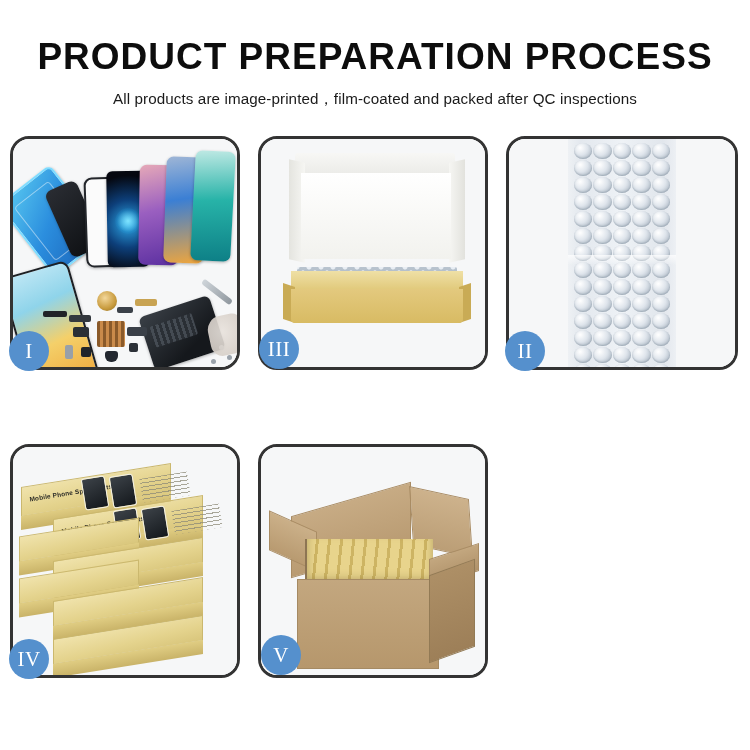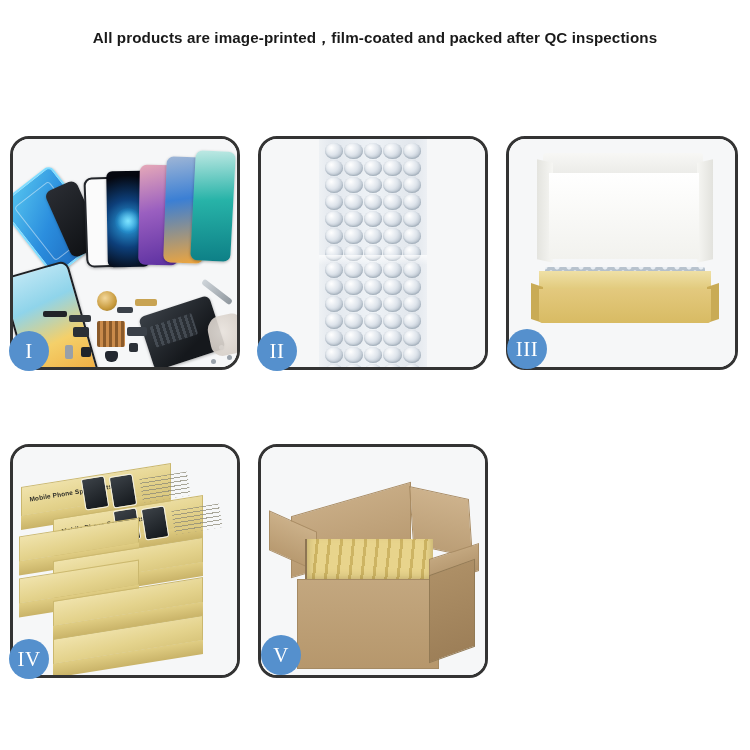--- a/index.html
+++ b/index.html
@@ -32,24 +32,24 @@
     margin: 0;
     padding-top: 36px;
     font-size: 37px;
     font-weight: 700;
     letter-spacing: 1.0px;
     color: #0d0d0d;
     font-family: "Liberation Sans", sans-serif;
     white-space: nowrap;
   }
   .subtitle {
-    margin: 17px;
+    margin: 0;
     padding-top: 11px;
     font-size: 15.2px;
-    font-weight: 700;
+    font-weight: 400;
     color: #1a1a1a;
     letter-spacing: 0.1px;
     white-space: nowrap;
   }
 
   
   .grid {
     position: absolute;
     top: 136px;
     left: 10px;
@@ -374,20 +374,21 @@
     position:absolute; left:128px; top:78px; width:2px; height:108px;
     background:#9d8058; transform: skewY(-20deg);
   }
 </style>
 </head>
 <body>
 
 <div class="page">
 
   <div class="header">
+    <h1 class="title">PRODUCT PREPARATION PROCESS</h1>
     <p class="subtitle">All products are image-printed，film-coated and packed after QC inspections</p>
   </div>
 
   <div class="grid">
 
     <div class="panel p1">
       <div class="panel-inner">
         <div class="scene">
           <div class="ph ph-blue"></div>
           <div class="ph ph-dark"></div>
@@ -413,116 +414,116 @@
           <div class="screw sc1"></div>
           <div class="screw sc2"></div>
           <div class="screw sc3"></div>
           <div class="tool"></div>
           <div class="hand"></div>
         </div>
       </div>
       <div class="badge">I</div>
     </div>
 
-    <div class="panel p2">
-      <div class="panel-inner">
-        <div class="wrapstrip">
-          <div class="bubbles" id="bubbles">
-              <div class="bub"></div>
-              <div class="bub"></div>
-              <div class="bub"></div>
-              <div class="bub"></div>
-              <div class="bub"></div>
-              <div class="bub"></div>
-              <div class="bub"></div>
-              <div class="bub"></div>
-              <div class="bub"></div>
-              <div class="bub"></div>
-              <div class="bub"></div>
-              <div class="bub"></div>
-              <div class="bub"></div>
-              <div class="bub"></div>
-              <div class="bub"></div>
-              <div class="bub"></div>
-              <div class="bub"></div>
-              <div class="bub"></div>
-              <div class="bub"></div>
-              <div class="bub"></div>
-              <div class="bub"></div>
-              <div class="bub"></div>
-              <div class="bub"></div>
-              <div class="bub"></div>
-              <div class="bub"></div>
-              <div class="bub"></div>
-              <div class="bub"></div>
-              <div class="bub"></div>
-              <div class="bub"></div>
-              <div class="bub"></div>
-              <div class="bub"></div>
-              <div class="bub"></div>
-              <div class="bub"></div>
-              <div class="bub"></div>
-              <div class="bub"></div>
-              <div class="bub"></div>
-              <div class="bub"></div>
-              <div class="bub"></div>
-              <div class="bub"></div>
-              <div class="bub"></div>
-              <div class="bub"></div>
-              <div class="bub"></div>
-              <div class="bub"></div>
-              <div class="bub"></div>
-              <div class="bub"></div>
-              <div class="bub"></div>
-              <div class="bub"></div>
-              <div class="bub"></div>
-              <div class="bub"></div>
-              <div class="bub"></div>
-              <div class="bub"></div>
-              <div class="bub"></div>
-              <div class="bub"></div>
-              <div class="bub"></div>
-              <div class="bub"></div>
-              <div class="bub"></div>
-              <div class="bub"></div>
-              <div class="bub"></div>
-              <div class="bub"></div>
-              <div class="bub"></div>
-              <div class="bub"></div>
-              <div class="bub"></div>
-              <div class="bub"></div>
-              <div class="bub"></div>
-              <div class="bub"></div>
-              <div class="bub"></div>
-              <div class="bub"></div>
-              <div class="bub"></div>
-              <div class="bub"></div>
-              <div class="bub"></div>
-            </div>
-          <div class="wrap-sheen"></div>
-        </div>
-      </div>
-      <div class="badge">II</div>
-    </div>
-
     <div class="panel p3">
       <div class="panel-inner">
         <div class="lid-back"></div>
         <div class="lid-l"></div>
         <div class="lid-r"></div>
         <div class="lid-main"></div>
         <div class="tray-fill"></div>
         <div class="tray-top"></div>
         <div class="tray-left"></div>
         <div class="tray-right"></div>
         <div class="tray-front"></div>
       </div>
       <div class="badge">III</div>
     </div>
 
+    <div class="panel p2">
+      <div class="panel-inner">
+        <div class="wrapstrip">
+          <div class="bubbles" id="bubbles">
+              <div class="bub"></div>
+              <div class="bub"></div>
+              <div class="bub"></div>
+              <div class="bub"></div>
+              <div class="bub"></div>
+              <div class="bub"></div>
+              <div class="bub"></div>
+              <div class="bub"></div>
+              <div class="bub"></div>
+              <div class="bub"></div>
+              <div class="bub"></div>
+              <div class="bub"></div>
+              <div class="bub"></div>
+              <div class="bub"></div>
+              <div class="bub"></div>
+              <div class="bub"></div>
+              <div class="bub"></div>
+              <div class="bub"></div>
+              <div class="bub"></div>
+              <div class="bub"></div>
+              <div class="bub"></div>
+              <div class="bub"></div>
+              <div class="bub"></div>
+              <div class="bub"></div>
+              <div class="bub"></div>
+              <div class="bub"></div>
+              <div class="bub"></div>
+              <div class="bub"></div>
+              <div class="bub"></div>
+              <div class="bub"></div>
+              <div class="bub"></div>
+              <div class="bub"></div>
+              <div class="bub"></div>
+              <div class="bub"></div>
+              <div class="bub"></div>
+              <div class="bub"></div>
+              <div class="bub"></div>
+              <div class="bub"></div>
+              <div class="bub"></div>
+              <div class="bub"></div>
+              <div class="bub"></div>
+              <div class="bub"></div>
+              <div class="bub"></div>
+              <div class="bub"></div>
+              <div class="bub"></div>
+              <div class="bub"></div>
+              <div class="bub"></div>
+              <div class="bub"></div>
+              <div class="bub"></div>
+              <div class="bub"></div>
+              <div class="bub"></div>
+              <div class="bub"></div>
+              <div class="bub"></div>
+              <div class="bub"></div>
+              <div class="bub"></div>
+              <div class="bub"></div>
+              <div class="bub"></div>
+              <div class="bub"></div>
+              <div class="bub"></div>
+              <div class="bub"></div>
+              <div class="bub"></div>
+              <div class="bub"></div>
+              <div class="bub"></div>
+              <div class="bub"></div>
+              <div class="bub"></div>
+              <div class="bub"></div>
+              <div class="bub"></div>
+              <div class="bub"></div>
+              <div class="bub"></div>
+              <div class="bub"></div>
+            </div>
+          <div class="wrap-sheen"></div>
+        </div>
+      </div>
+      <div class="badge">II</div>
+    </div>
+
     <div class="panel p4">
       <div class="panel-inner">
         <div class="stack" id="stack">
             <div class="sbox" style="left: 4px; top: 10px; width: 150px; height: 30px;">
               <div class="face-top"></div>
               <div class="face-side"></div>
               <div class="lbl">Mobile Phone Spare Parts</div>
               <div class="scr" style="left: 62px; top: 2px;"></div>
               <div class="scr" style="left: 90px; top: 0px;"></div>
               <div class="spec" style="left: 120px; top: 0px;"></div>

